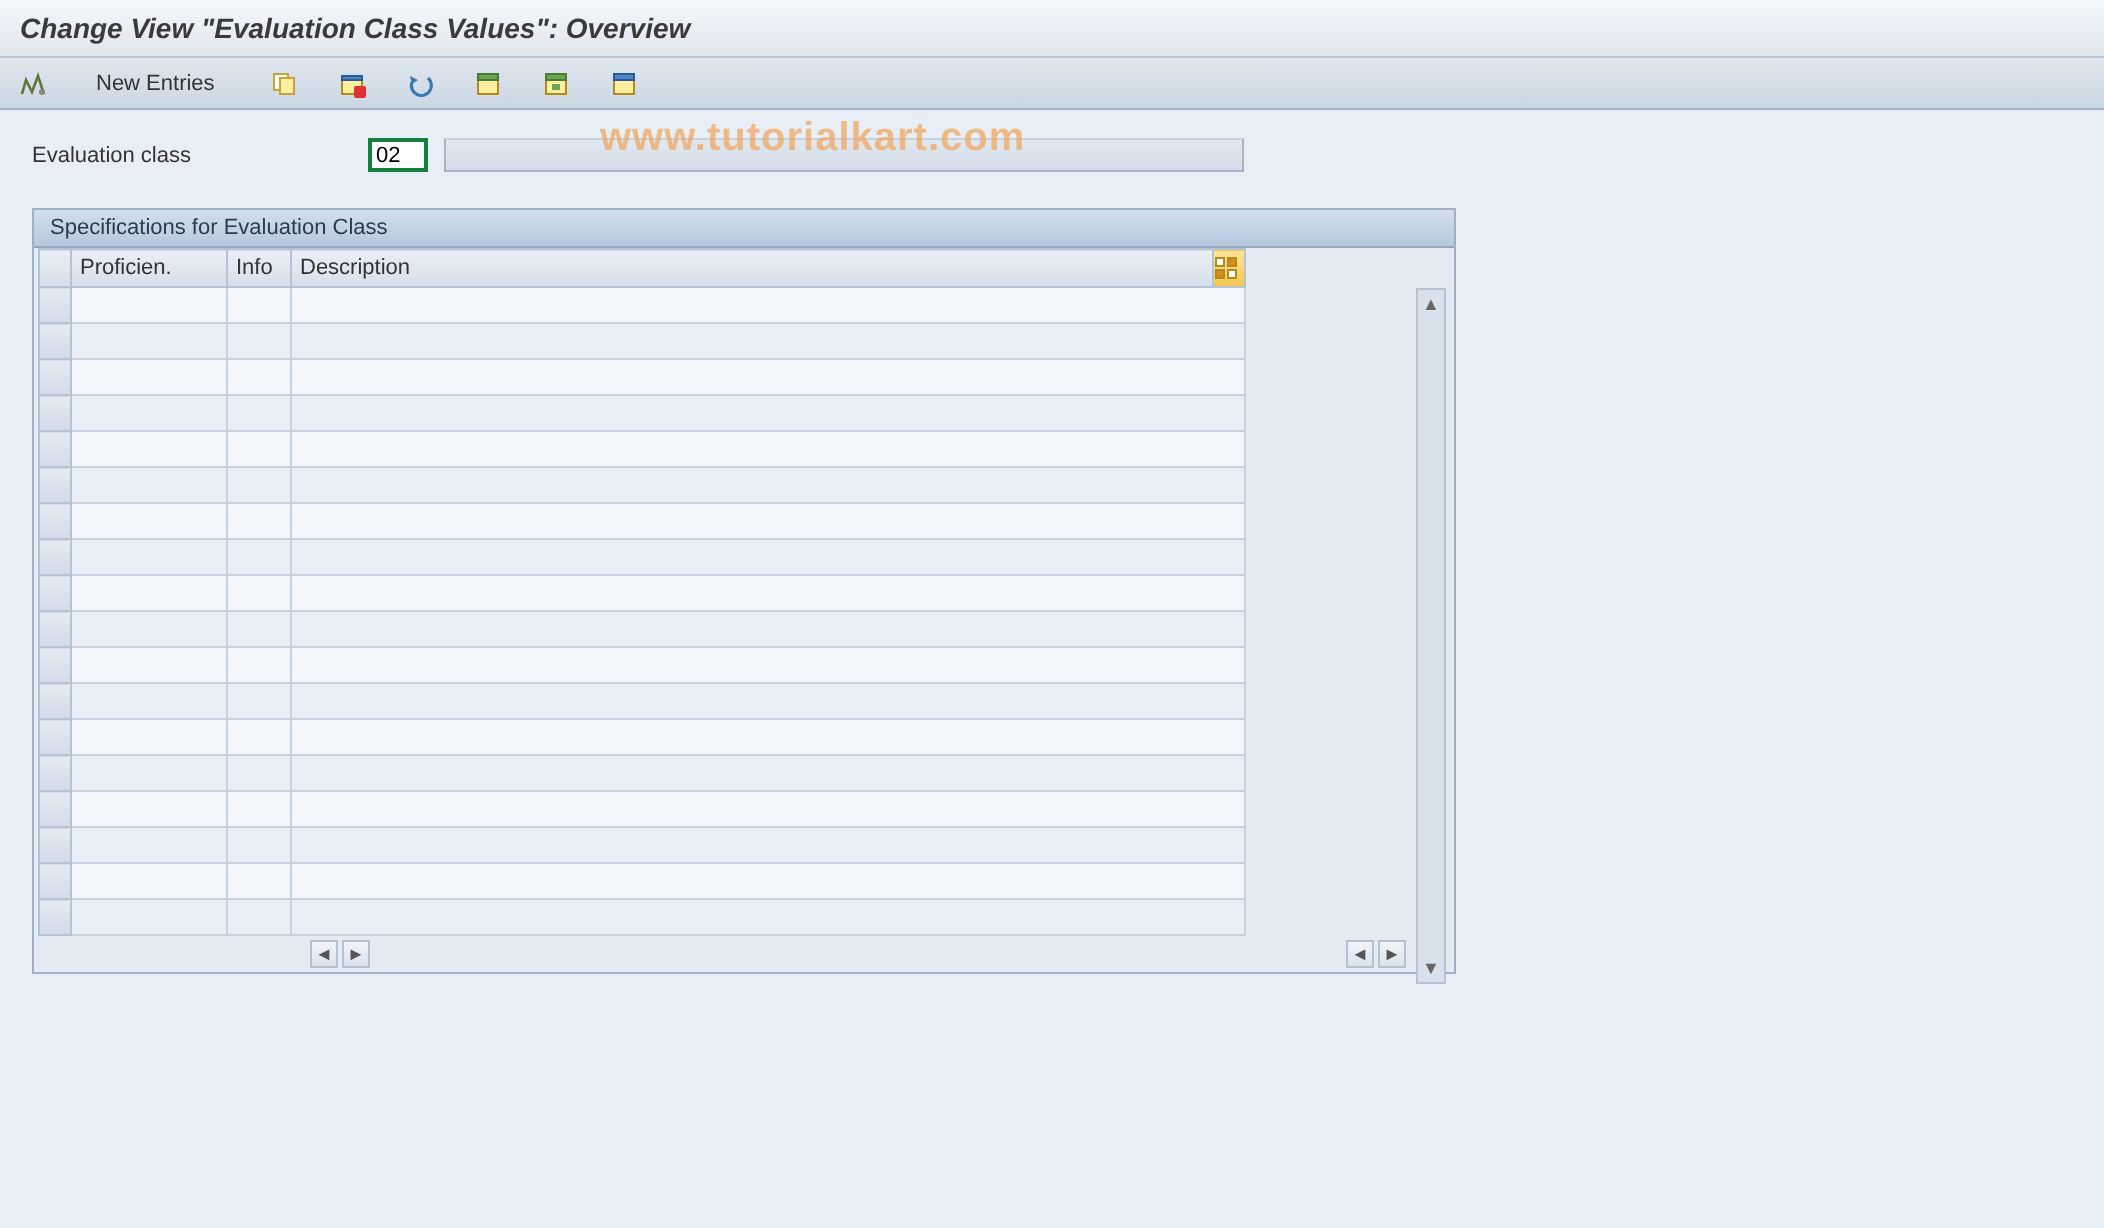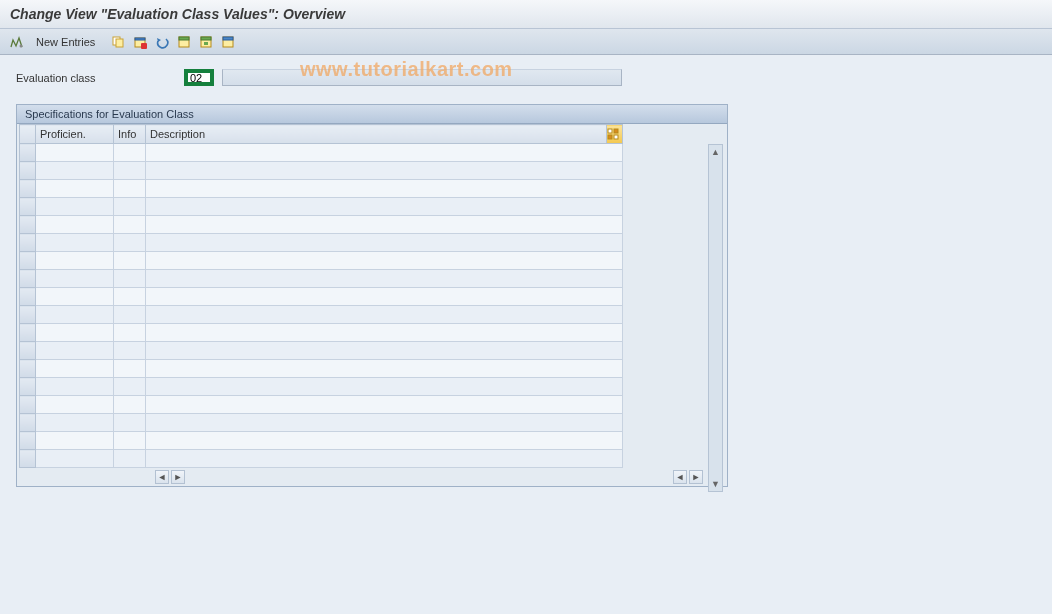--- a/index.html
+++ b/index.html
@@ -22,21 +22,21 @@
       font-size: 14px;
       color: #3a3a3a;
     }
     .toolbar {
       background: linear-gradient(to bottom,#dfe6ee,#cbd7e4);
       border-bottom: 1px solid #a8b4c4;
       padding: 3px 8px;
       height: 26px;
       display: flex;
       align-items: center;
-      gap: 4px;
+      gap: 16px;
     }
     .toolbar .tb-btn {
       display: inline-flex;
       align-items: center;
       justify-content: center;
       width: 18px;
       height: 18px;
       cursor: pointer;
     }
     .toolbar .tb-text-btn {
@@ -56,21 +56,21 @@
       gap: 8px;
       margin-bottom: 18px;
     }
     .field-label {
       width: 160px;
       color: #333;
     }
     .field-input-short {
       width: 30px;
       height: 17px;
-      border: 4px solid #15803d;
+      border: 2px solid #15803d;
       background: #fff;
       padding: 1px 2px;
       font-size: 11px;
       text-align: left;
     }
     .field-display-long {
       width: 400px;
       height: 17px;
       background: linear-gradient(#e0e8f0,#d4deea);
       border: 1px solid #a8b4c4;

